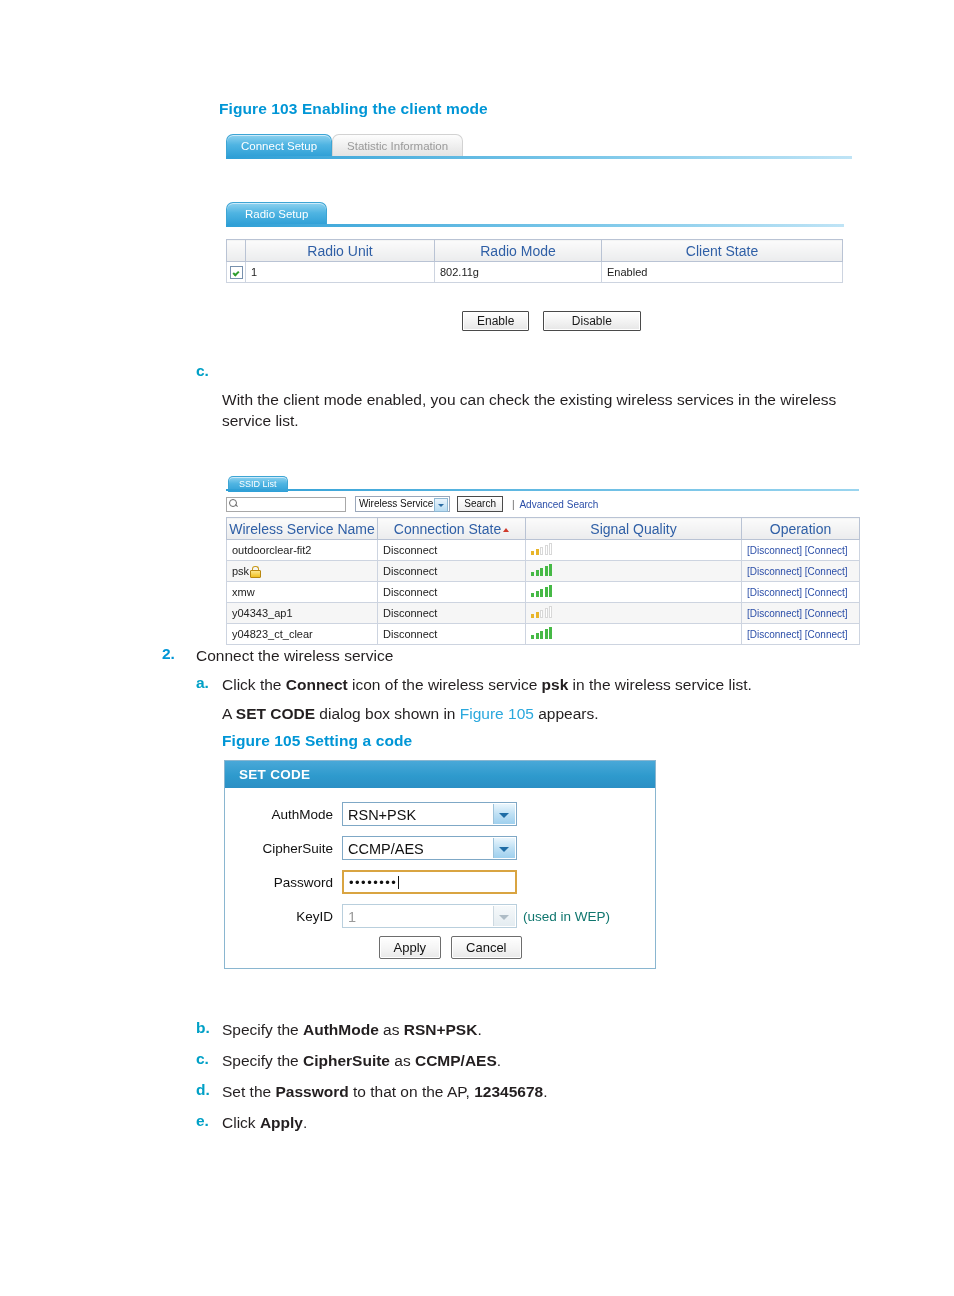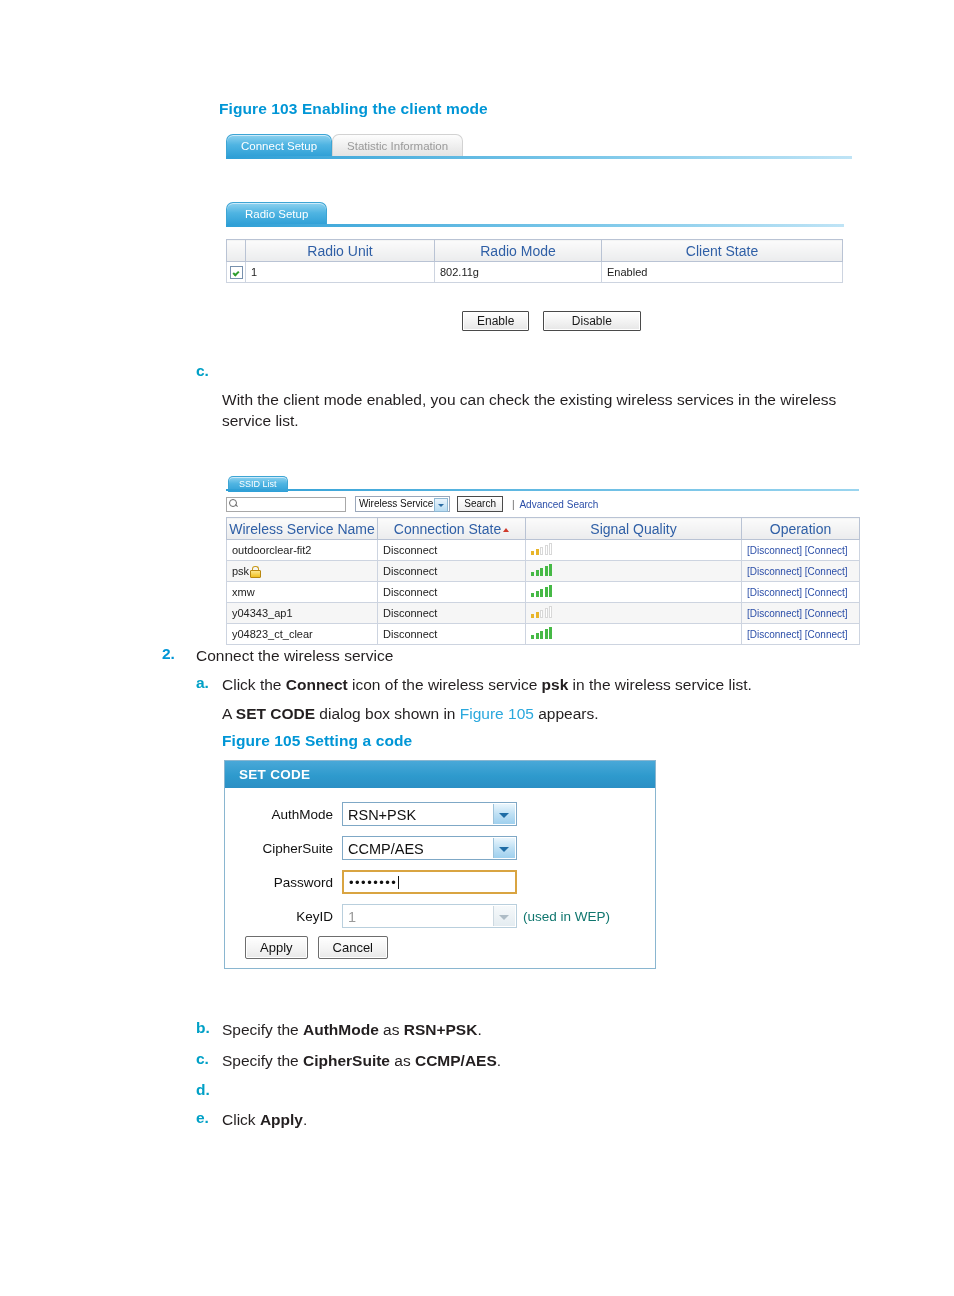--- a/index.html
+++ b/index.html
@@ -359,35 +359,36 @@
         </div>
         <div class="fr">
           <div class="flbl">Password</div>
           <div class="pwd"><span>••••••••</span><span class="caret"></span></div>
         </div>
         <div class="fr">
           <div class="flbl">KeyID</div>
           <div class="sel disabled"><span>1</span><span class="cv"></span></div>
           <span class="hint">(used in WEP)</span>
         </div>
-        <div style="text-align: left; margin-top: 4px; padding-left: 20px;"><span class="dlg-btn">Apply</span><span class="dlg-btn" style="margin-left: 10px;">Cancel</span></div>
+        <div style="text-align: center; margin-top: 4px; padding-left: 20px;"><span class="dlg-btn">Apply</span><span class="dlg-btn" style="margin-left: 10px;">Cancel</span></div>
       </div>
   </div>
 
   <div class="abs" style="left:196px;top:1019px;width:680px;" id="tail-steps">
       <div style="display: flex; margin-bottom: 10px;">
         <span class="lbl-letter" style="width: 26px; flex: 0 0 auto;">b.</span>
         <span class="body-text"><span>Specify the </span><b>AuthMode</b><span> as </span><b>RSN+PSK</b><span>.</span></span>
       </div>
       <div style="display: flex; margin-bottom: 10px;">
         <span class="lbl-letter" style="width: 26px; flex: 0 0 auto;">c.</span>
         <span class="body-text"><span>Specify the </span><b>CipherSuite</b><span> as </span><b>CCMP/AES</b><span>.</span></span>
       </div>
       <div style="display: flex; margin-bottom: 10px;">
         <span class="lbl-letter" style="width: 26px; flex: 0 0 auto;">d.</span>
+        <span class="body-text"><span>Set the </span><b>Password</b><span> to that on the AP, </span><b>12345678</b><span>.</span></span>
       </div>
       <div style="display: flex; margin-bottom: 10px;">
         <span class="lbl-letter" style="width: 26px; flex: 0 0 auto;">e.</span>
         <span class="body-text"><span>Click </span><b>Apply</b><span>.</span></span>
       </div>
     </div>
 
 </div>
 
 </body></html>

